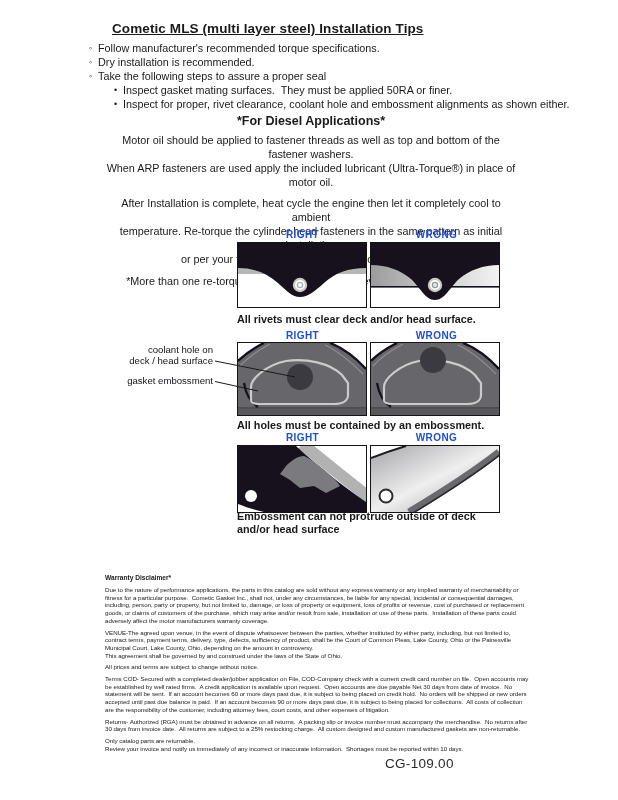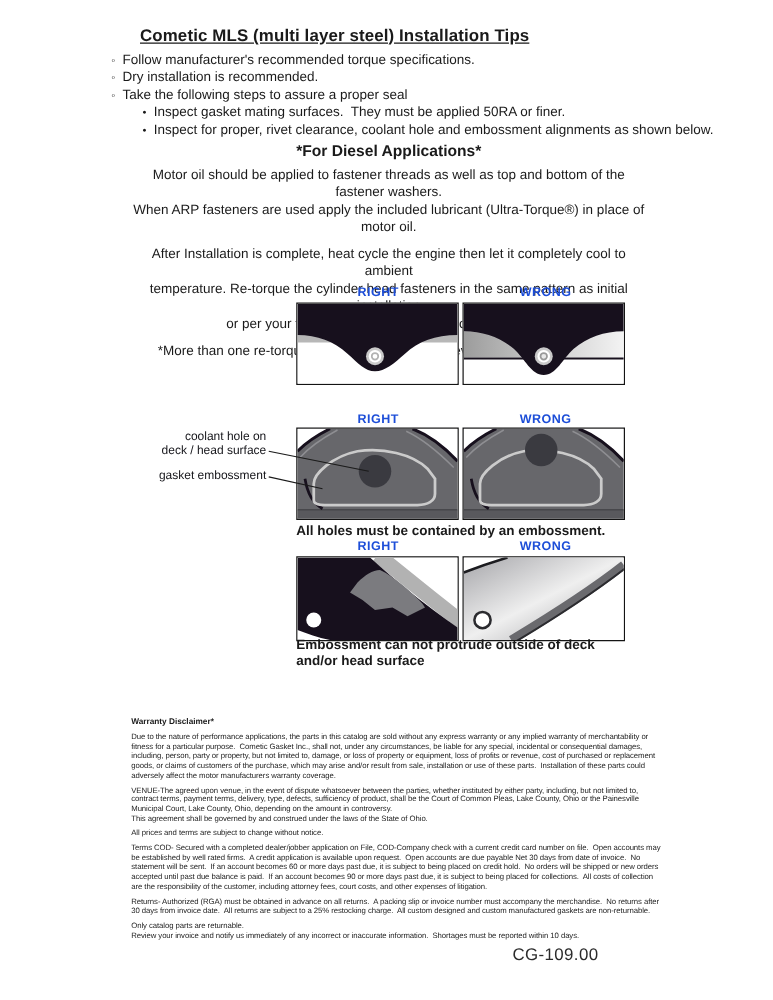--- a/index.html
+++ b/index.html
@@ -18,21 +18,21 @@
   .fig-label{width:131px;text-align:center;font-size:10px;font-weight:700;letter-spacing:.4px;color:#1d4ed8;}
   .fig-boxes{display:flex;gap:3px;}
   .fig-box{width:128px;border:1.5px solid #141414;background:#fff;}
   .fig-box svg{display:block;}
   .fig-caption{font-size:10.8px;font-weight:700;line-height:13px;white-space:pre-line;}
   .annotation{font-size:9.6px;line-height:10.5px;text-align:right;white-space:pre-line;color:#15151a;}
   .leader{position:absolute;left:0;top:0;pointer-events:none;}
   .warranty{width:445px;}
   .warranty .wh{font-size:6.6px;font-weight:700;margin:0 0 5px 0;}
   .warranty p{font-size:6.2px;line-height:7.7px;margin:0 0 4px 0;white-space:pre;letter-spacing:-0.05px;color:#222;}
-  .code{font-size:13.5px;letter-spacing:.3px;color:#2b2b2b;margin-left:25px;}
+  .code{font-size:13.5px;letter-spacing:.3px;color:#2b2b2b;}
 </style>
 </head>
 <body>
 
 <div class="page">
 
   <div class="abs title" style="left:112px;top:21px;">Cometic MLS (multi layer steel) Installation Tips</div>
 
   <div class="abs bullets" style="left:89px;top:41px;">
     <div class="brow">
@@ -46,21 +46,21 @@
     <div class="brow">
       <span class="mk">◦</span>
       <span class="txt">Take the following steps to assure a proper seal</span>
     </div>
     <div class="brow sub">
       <span class="mk">•</span>
       <span class="txt">Inspect gasket mating surfaces.  They must be applied 50RA or finer.</span>
     </div>
     <div class="brow sub">
       <span class="mk">•</span>
-      <span class="txt">Inspect for proper, rivet clearance, coolant hole and embossment alignments as shown below.</span>
+      <span class="txt">Inspect for proper, rivet clearance, coolant hole and embossment alignments as shown either.</span>
     </div>
   </div>
 
   <div class="abs" style="left:105px;top:114px;text-align:center;">
     <div class="h2">*For Diesel Applications*</div>
     <div class="body-text" style="margin-top:5px;">Motor oil should be applied to fastener threads as well as top and bottom of the fastener washers.
 When ARP fasteners are used apply the included lubricant (Ultra-Torque®) in place of motor oil.</div>
     <div class="body-text" style="margin-top:7px;">After Installation is complete, heat cycle the engine then let it completely cool to ambient
 temperature. Re-torque the cylinder head fasteners in the same pattern as initial installation
 or per your fastener manufacturer's recommendations.</div>
@@ -99,20 +99,21 @@
           <rect x="0" y="43" width="128" height="1.6" fill="#17101d"></rect>
           <path d="M0,0 H128 V22 C112,22 99,27 88,36 C79,44 74,57 64,57 C54,57 49,44 40,36 C29,27 16,22 0,22 Z" fill="#17101d"></path>
           <g>
             <circle cx="64" cy="42" r="7.2" fill="#c9c9c9"></circle>
             <circle cx="64" cy="42" r="5.0" fill="#ffffff"></circle>
             <circle cx="64" cy="42" r="2.6" fill="#e9e9e9" stroke="#9a9a9a" stroke-width="1.4"></circle>
           </g>
         </svg>
       </div>
     </div>
+    <div class="fig-caption abs" style="left:0;top:84px;width:270px;">All rivets must clear deck and/or head surface.</div>
   </div>
 
   <div class="abs" style="left:105px;top:330px;width:420px;height:105px;">
     <div class="fig-labels" style="margin-left:132px;">
       <div class="fig-label">RIGHT</div>
       <div class="fig-label">WRONG</div>
     </div>
     <div class="fig-boxes" style="margin-left:132px;margin-top:1px;">
       <div class="fig-box">
         <svg width="128" height="72" viewBox="0 0 128 72">

